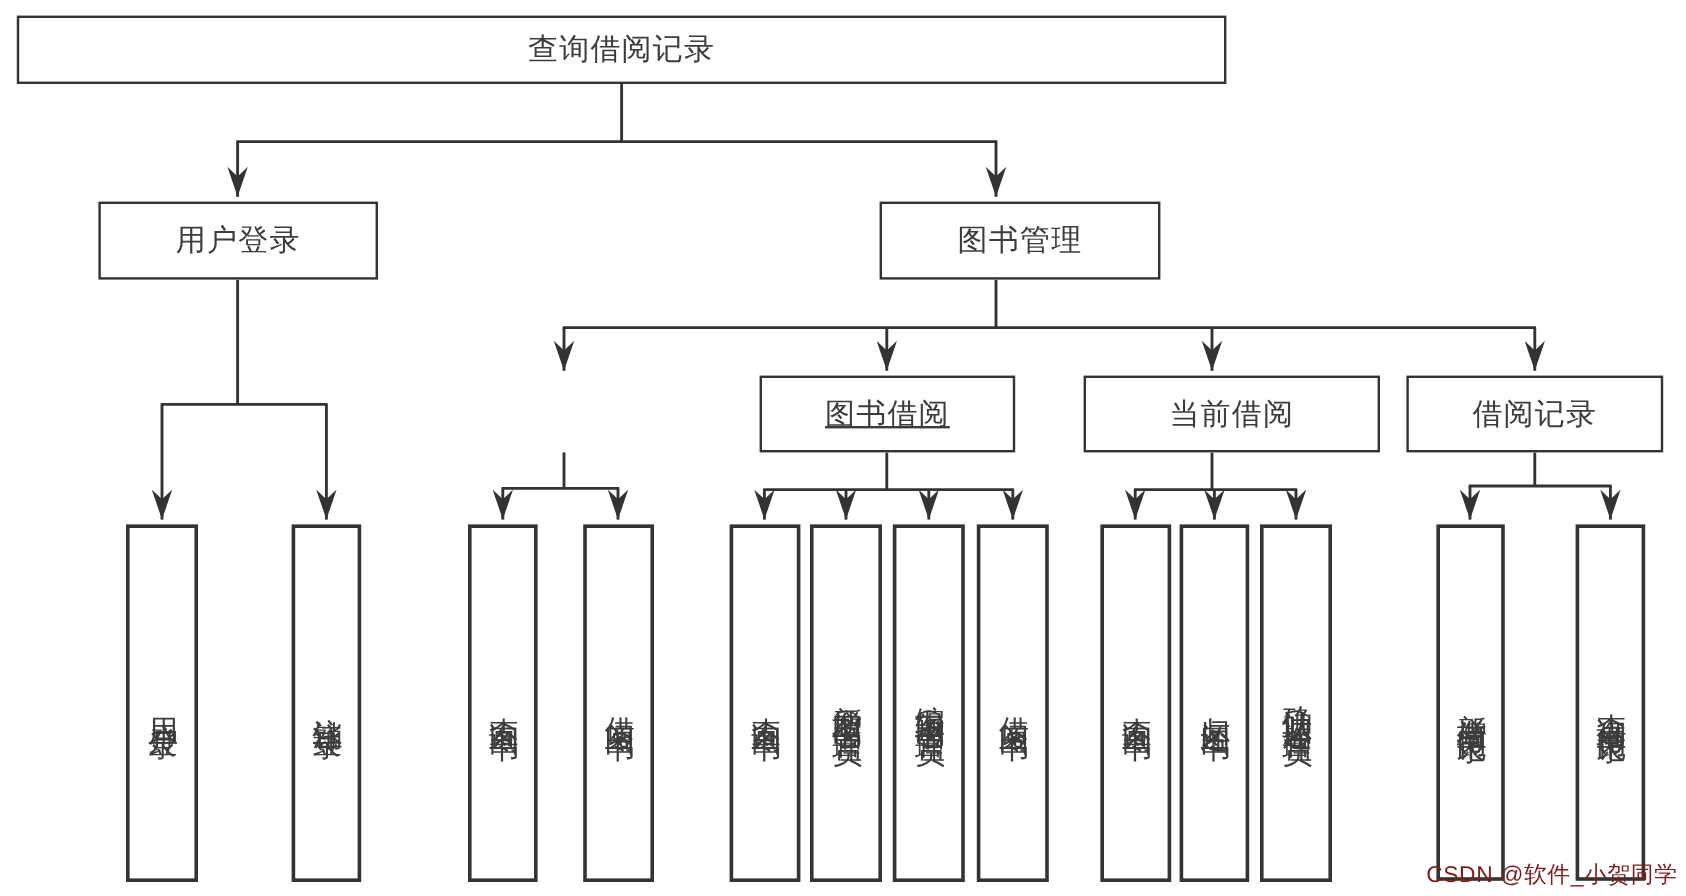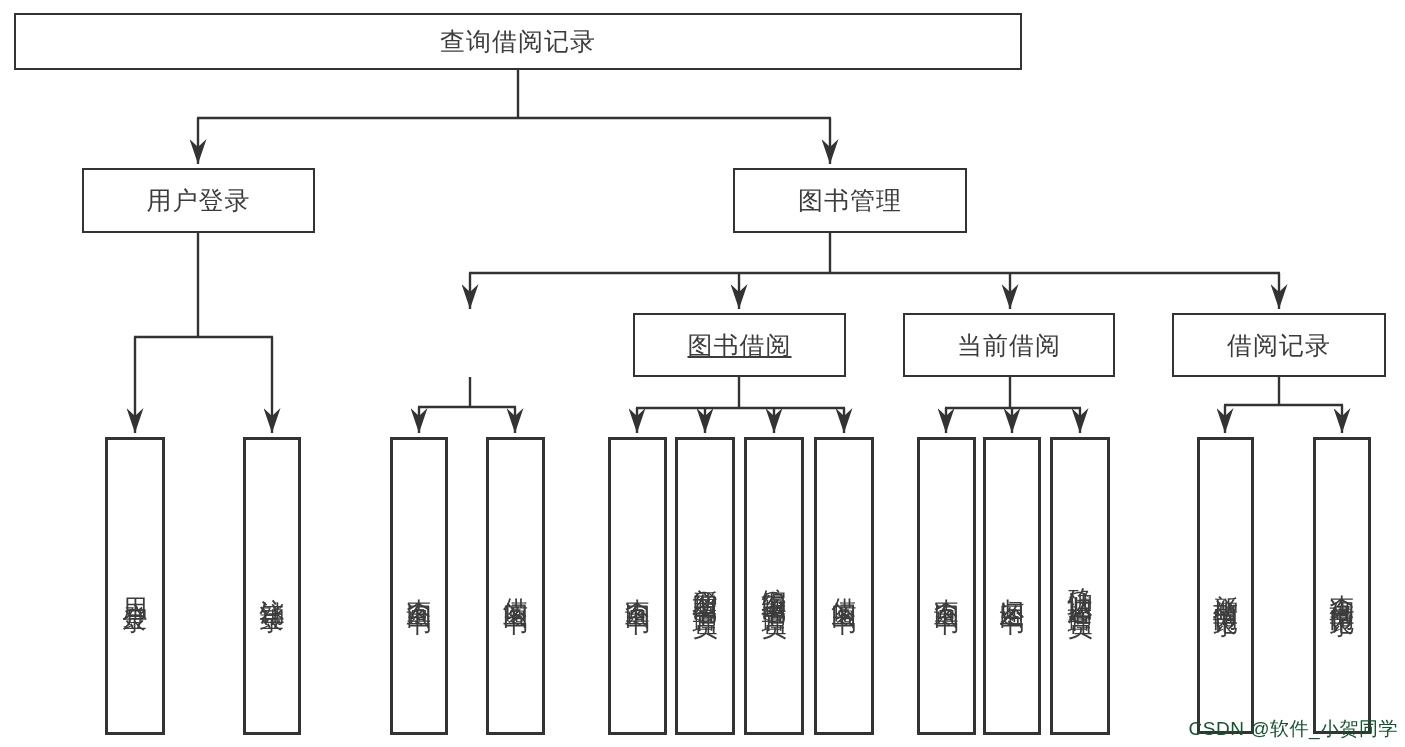--- a/index.html
+++ b/index.html
@@ -47,21 +47,21 @@
     text-orientation: mixed;
     letter-spacing: 4px;
     font-size: 25px;
     color: #3c3c3c;
   }
   .watermark {
     position: absolute;
     right: 7px;
     top: 716px;
     font-size: 19px;
-    color: #14532d;
+    color: #7f1d1d;
     letter-spacing: 0.5px;
     white-space: nowrap;
   }
 </style>
 </head>
 <body>
 
 <div class="stage">
 
   <svg class="connectors" viewBox="0 0 1405 747" xmlns="http://www.w3.org/2000/svg">
@@ -121,21 +121,21 @@
   <div class="box" style="left:82px; top:168px; width:233px; height:65px;">
     <span>用户登录</span>
   </div>
   <div class="box" style="left:713px; top:168px; width:234px; height:65px;margin-left:20px;">
     <span>图书管理</span>
   </div>
 
   <div class="box" style="left:633px; top:313px; width:213px; height:64px;text-decoration:underline;">
     <span>图书借阅</span>
   </div>
-  <div class="box" style="left:903px; top:313px; width:212px; height:64px;">
+  <div class="box" style="left:903px; top:313px; width:247px; height:64px;">
     <span>当前借阅</span>
   </div>
   <div class="box" style="left:1172px; top:313px; width:214px; height:64px;align-items:center;">
     <span>借阅记录</span>
   </div>
 
   <div class="box leaf" style="left:105px; top:437px; width:60px; height:298px;">
     <span>用户登录</span>
   </div>
   <div class="box leaf" style="left:243px; top:437px; width:58px; height:298px;">

